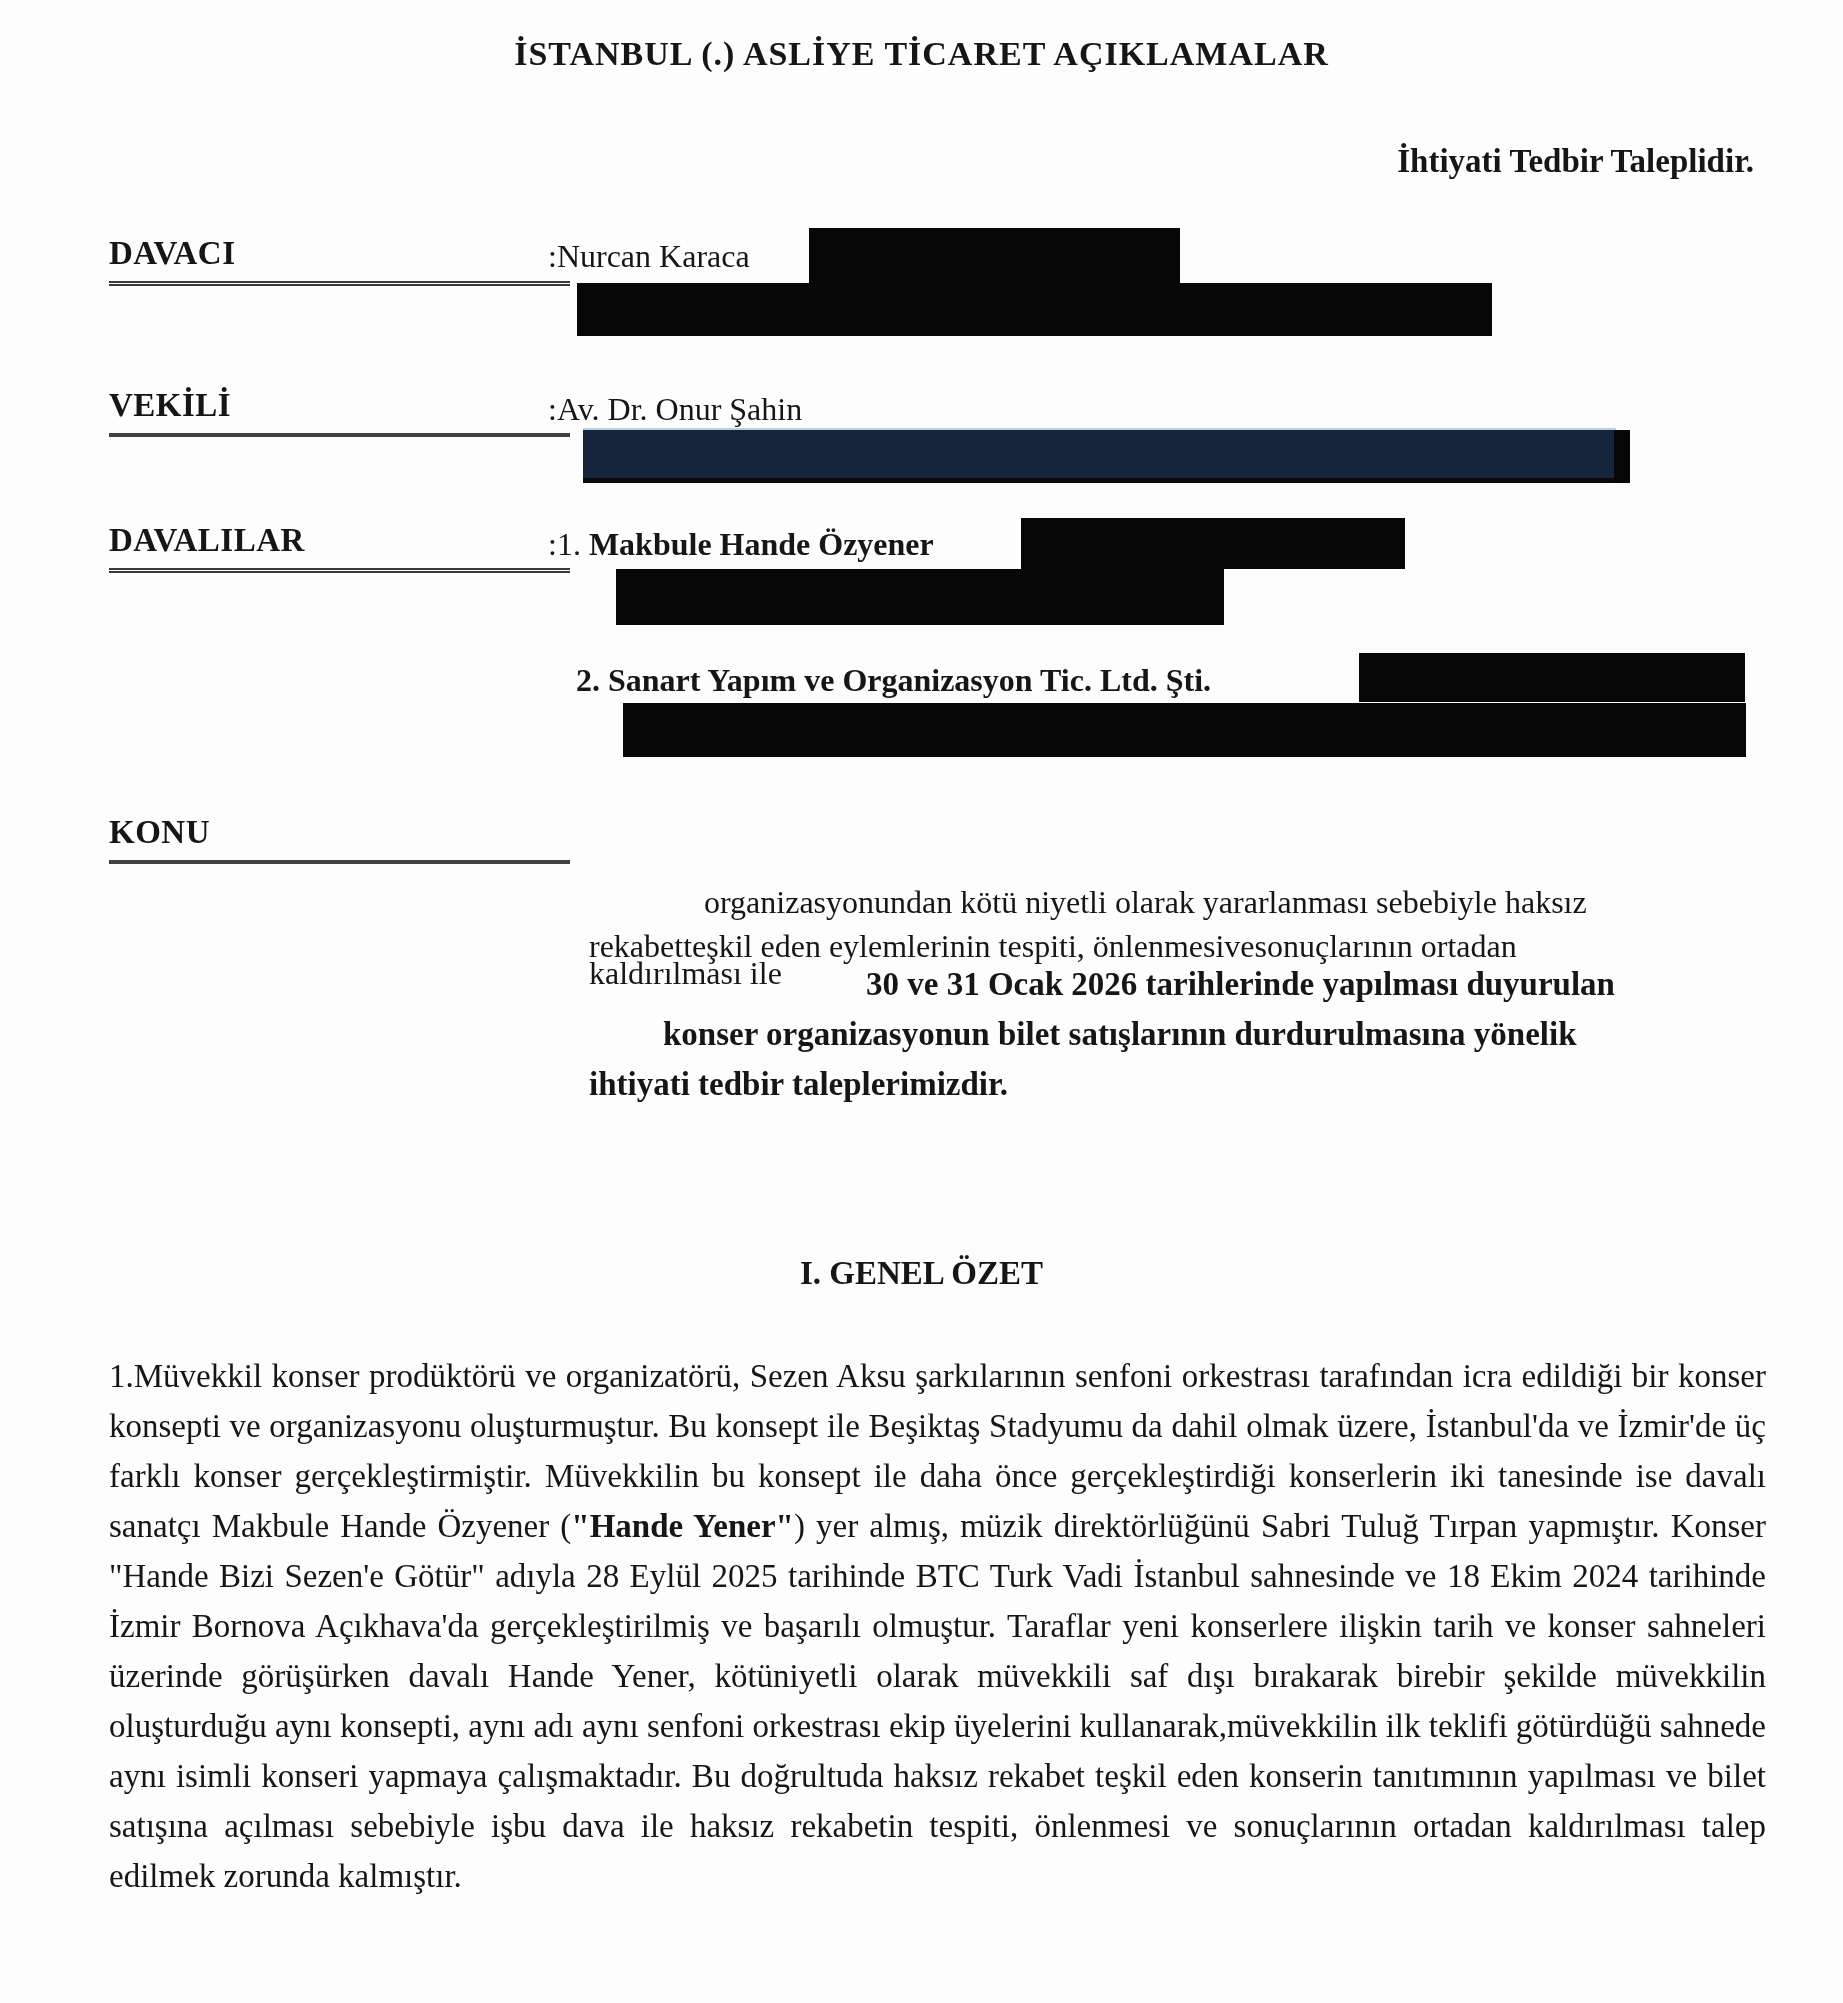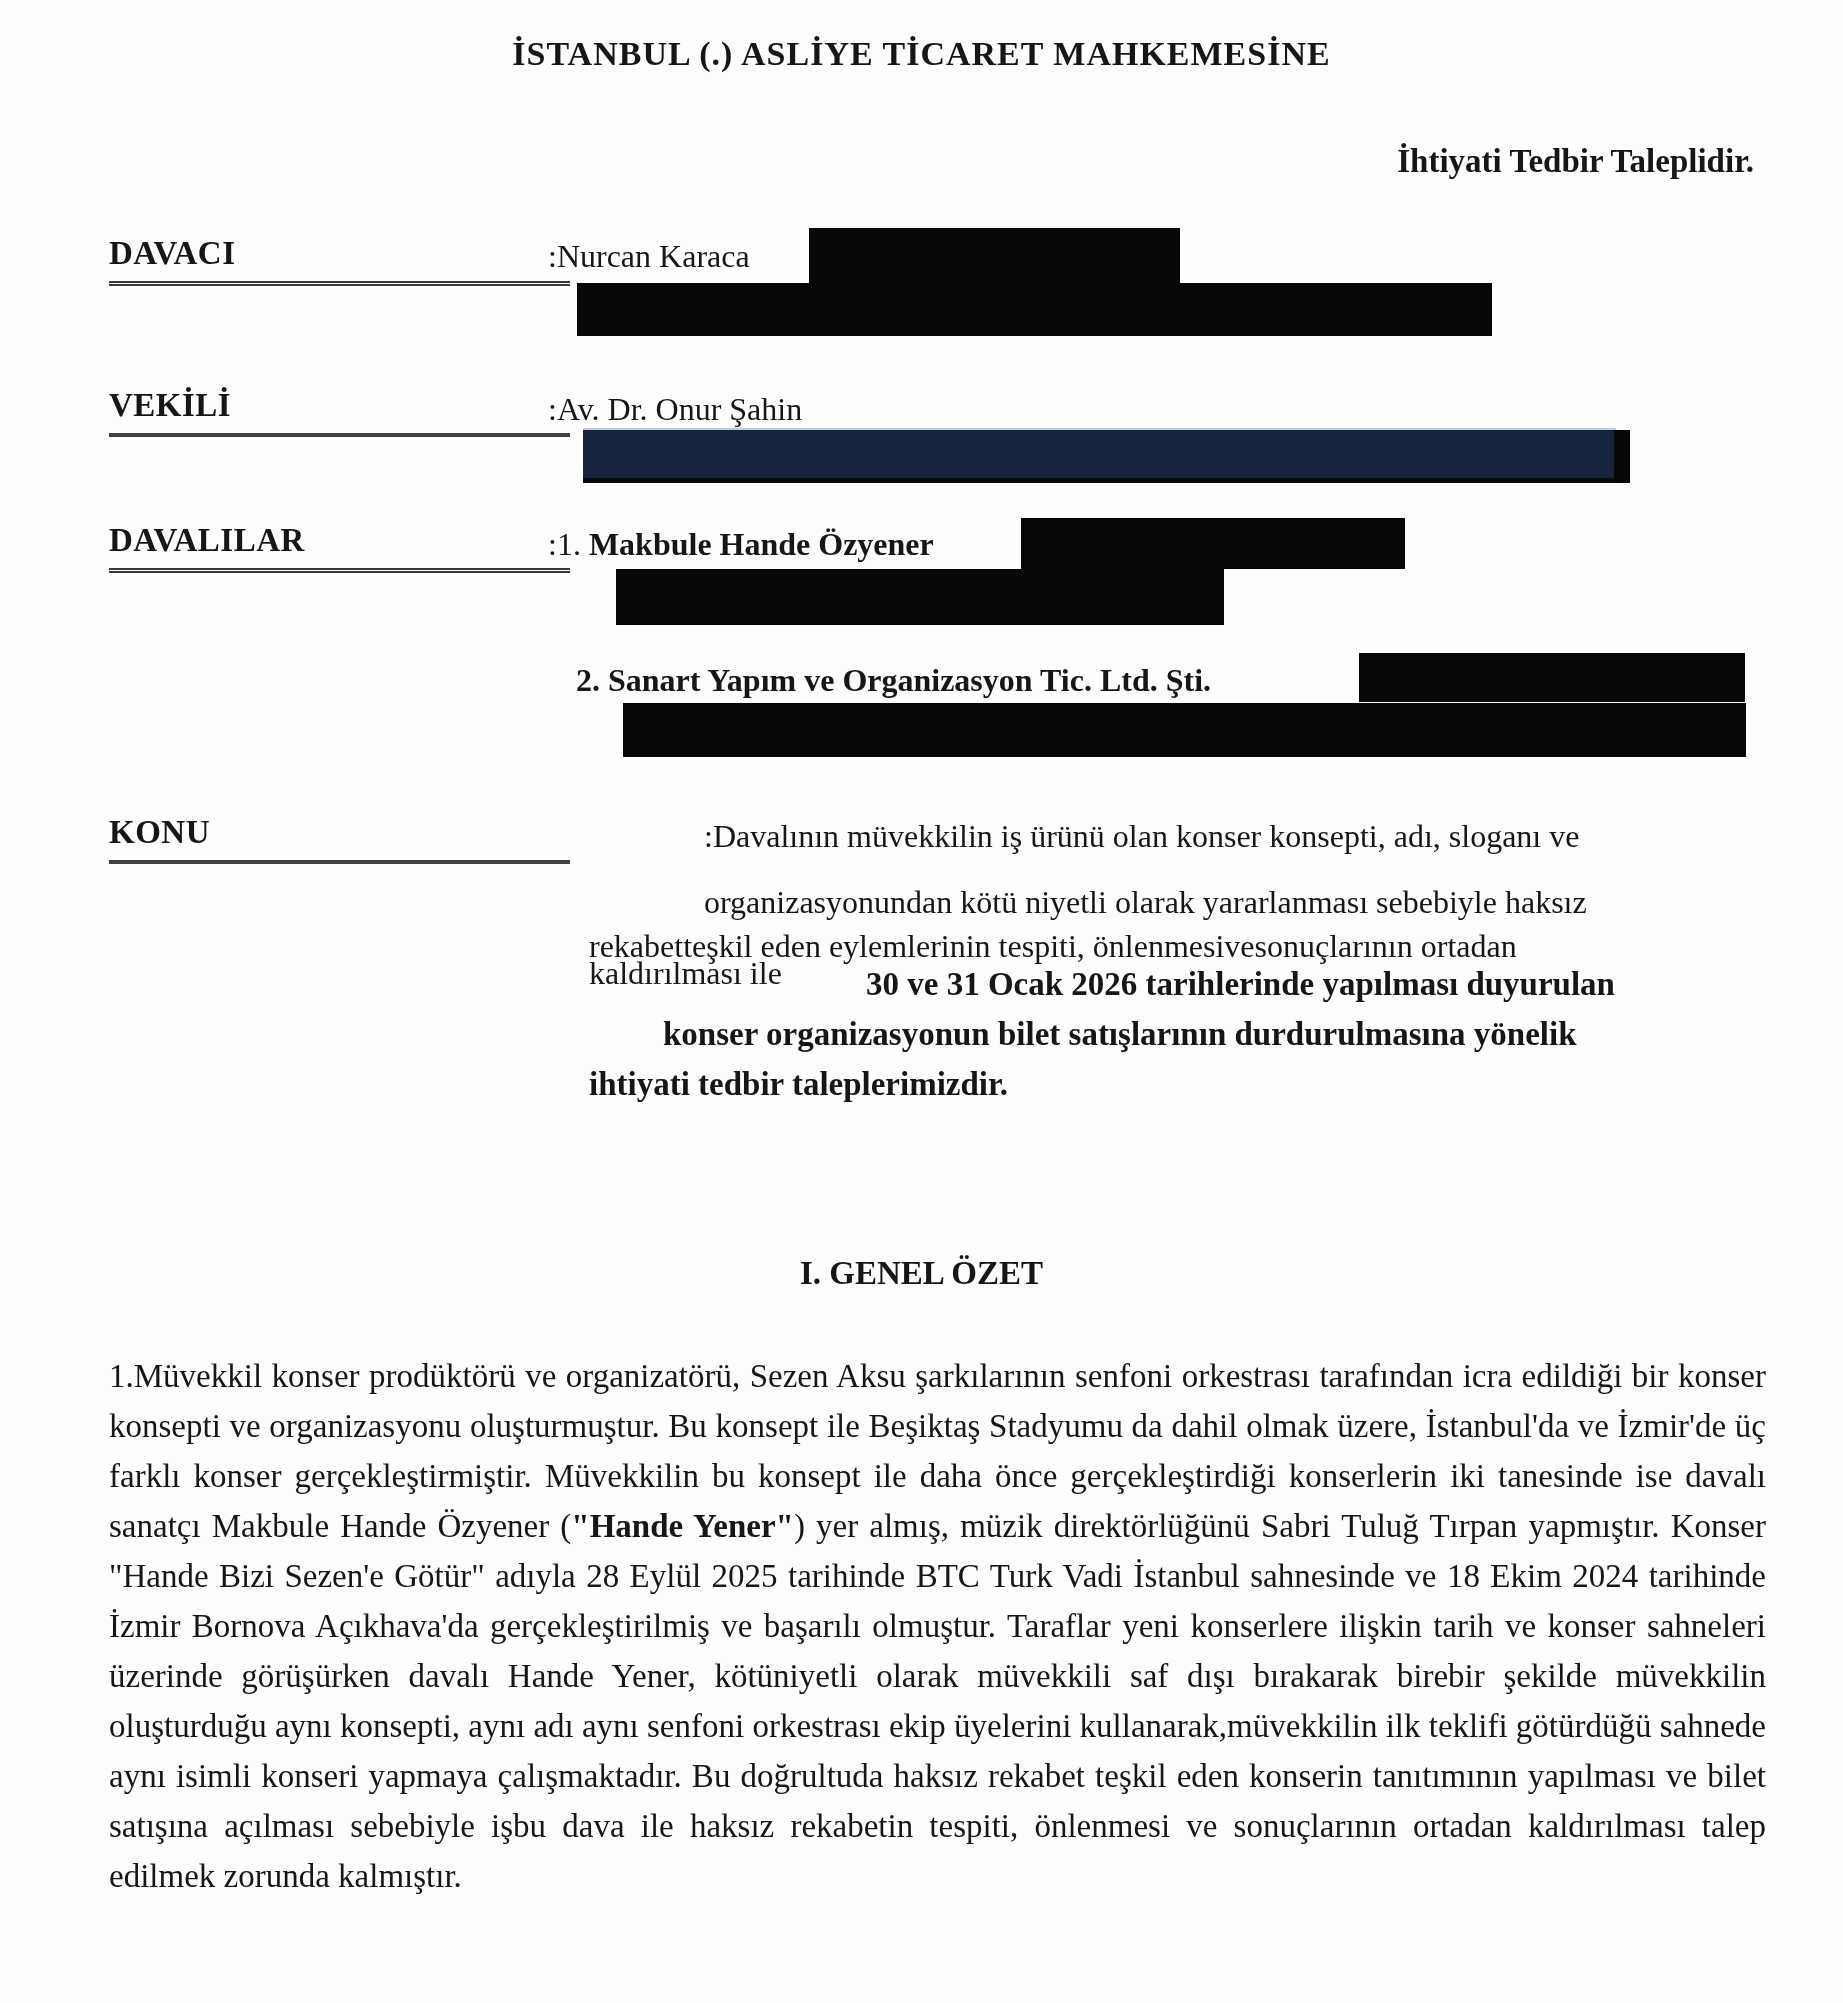--- a/index.html
+++ b/index.html
@@ -70,21 +70,21 @@
   #r-davali1-1 { left:1021px; top:518px; width:384px;  height:51px; }
   #r-davali1-2 { left:616px;  top:569px; width:608px;  height:56px; }
   #r-davali2-1 { left:1359px; top:653px; width:386px;  height:49px; }
   #r-davali2-2 { left:623px;  top:703px; width:1123px; height:54px; }
 </style>
 </head>
 <body>
 
 <div class="page">
 
-  <div class="doc-title">İSTANBUL (.) ASLİYE TİCARET MAHKEMESİNE</div>
+  <div class="doc-title">İSTANBUL (.) ASLİYE TİCARET AÇIKLAMALAR</div>
   <div class="request-note">İhtiyati Tedbir Taleplidir.</div>
 
   <div class="party-label" style="top:235px;">DAVACI</div>
   <div class="abs value-text" style="left:548px; top:238px;">:Nurcan Karaca</div>
   <div class="redact" id="r-davaci-1"></div>
   <div class="redact" id="r-davaci-2"></div>
 
   <div class="party-label single" style="top:387px;">VEKİLİ</div>
   <div class="abs value-text" style="left:548px; top:391px;">:Av. Dr. Onur Şahin</div>
   <div class="redact-navy" id="r-vekili"></div>
@@ -93,21 +93,20 @@
   <div class="party-label" style="top:522px;">DAVALILAR</div>
   <div class="abs value-text" style="left:548px; top:526px;"><span>:1. </span><span class="b">Makbule Hande Özyener</span></div>
   <div class="redact" id="r-davali1-1"></div>
   <div class="redact" id="r-davali1-2"></div>
 
   <div class="abs value-text b" style="left:576px; top:662px;"><span>2. </span><span>Sanart Yapım ve Organizasyon Tic. Ltd. Şti.</span></div>
   <div class="redact" id="r-davali2-1"></div>
   <div class="redact" id="r-davali2-2"></div>
 
   <div class="party-label single" style="top:814px;">KONU</div>
-  <div class="abs konu-line" style="left:704px; top:818px;">:Davalının müvekkilin iş ürünü olan konser konsepti, adı, sloganı ve</div>
   <div class="abs konu-line" style="left:704px; top:884px;">organizasyonundan kötü niyetli olarak yararlanması sebebiyle haksız</div>
   <div class="abs konu-line" style="left:589px; top:928px;">rekabetteşkil eden eylemlerinin tespiti, önlenmesivesonuçlarının ortadan</div>
   <div class="abs konu-line" style="left:589px; top:955px;">kaldırılması ile</div>
   <div class="abs konu-bold" style="left:866px; top:966px;">30 ve 31 Ocak 2026 tarihlerinde yapılması duyurulan</div>
   <div class="abs konu-bold" style="left:663px; top:1016px;">konser organizasyonun bilet satışlarının durdurulmasına yönelik</div>
   <div class="abs konu-bold" style="left:589px; top:1066px;">ihtiyati tedbir taleplerimizdir.</div>
 
 
   <div class="section-heading">I. GENEL ÖZET</div>
 

